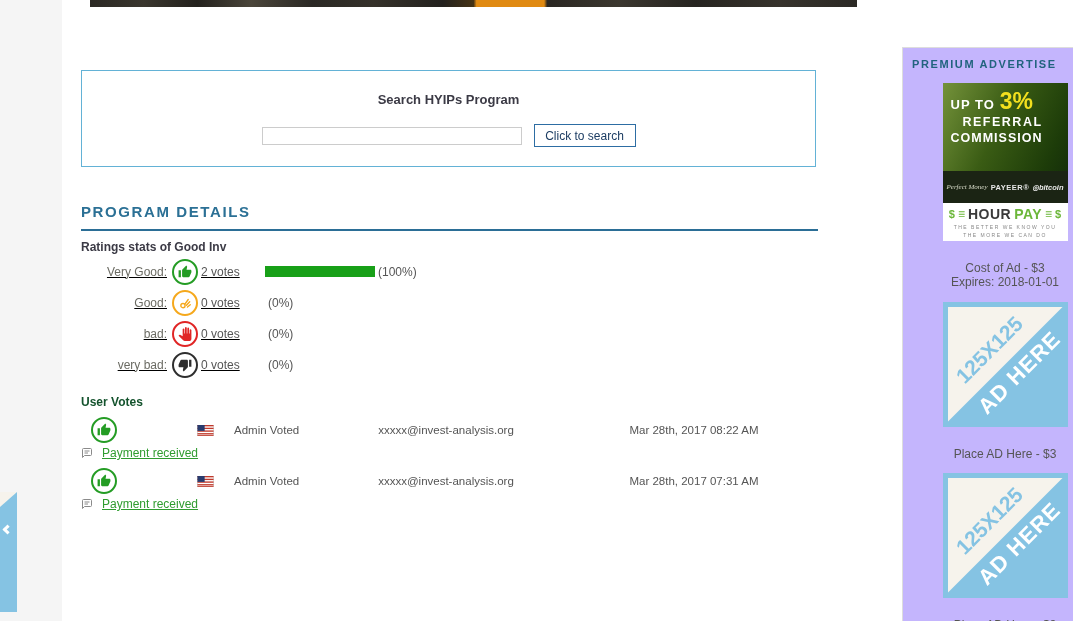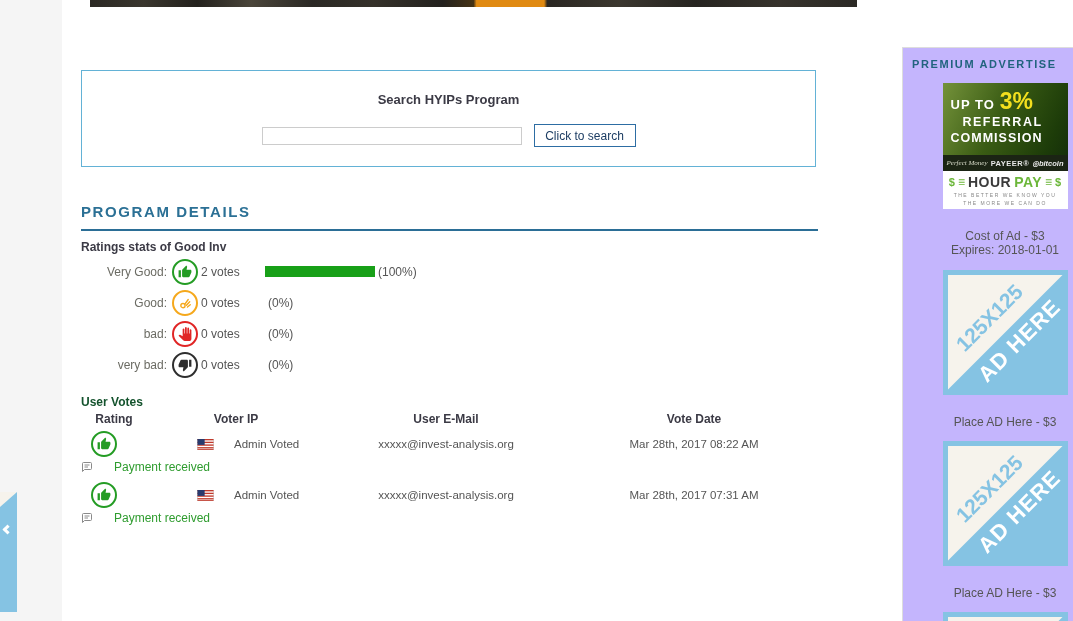--- a/index.html
+++ b/index.html
@@ -20,54 +20,54 @@
   #details-heading { top:203px; }
 
   .search-panel { position:absolute; left:81px; top:70px; width:735px; height:97px; border:1px solid #63b2d6; background:#fff; }
   .search-title { text-align:center; margin-top:21px; font-weight:700; font-size:13px; color:#3b3a45; }
   .search-row { display:flex; justify-content:center; align-items:center; gap:12px; margin-top:17px; }
   .search-input { width:260px; height:18px; border:1px solid #ccc; font-size:11px; padding:0 4px; }
   .search-btn { width:102px; height:23px; background:#fff; border:1px solid #2d6da3; color:#1d3d63; font-size:12px; cursor:pointer; }
 
   .ratings-title { position:absolute; left:81px; top:240px; font-weight:700; font-size:12px; color:#3b3a45; }
   .rating-rows { position:absolute; left:81px; top:256px; width:737px; }
-  .rating-row { position:relative; height:31px; display:flex; align-items:center; }
+  .rating-row { position:relative; height:31px; display:flex; align-items:center;text-decoration:underline; }
   .rating-label { width:86px; text-align:right; font-size:12px; color:#6b6b63; }
   .vote-icon { width:26px; height:26px; border:2px solid currentColor; border-radius:50%;
     display:flex; align-items:center; justify-content:center; margin-left:5px; flex:none; }
   .vote-icon svg { width:14px; height:14px; display:block; }
   .rating-votes { font-size:12px; color:#555; margin-left:3px; }
   .rating-bar-zone { position:absolute; left:184px; top:0; height:31px; display:flex; align-items:center; }
   .rating-bar { height:11px; margin-right:3px; }
   .rating-pct { font-size:12px; color:#555; }
 
   .user-votes-title { position:absolute; left:81px; top:395px; font-weight:700; font-size:12px; color:#14532d; }
   .votes-table { position:absolute; left:81px; top:412px; width:740px; }
   .vt-grid { display:grid; grid-template-columns:66px 178px 242px 254px; align-items:center; }
   .vt-head div { text-align:center; font-weight:700; font-size:12px; color:#3b3a45; line-height:14px; }
   .vt-row { margin-top:5px; font-size:11.5px; color:#555; }
   .vt-cell-rating { padding-left:5px; }
   .vt-cell-voter { display:flex; align-items:center; gap:20px; padding-left:50px; }
   .vt-cell-center { text-align:center; }
-  .vt-comment { display:flex; align-items:center; gap:21px; font-size:12px; color:#2f9c2f; margin-top:3px; }
+  .vt-comment { display:flex; align-items:center; gap:9px; font-size:12px; color:#2f9c2f; margin-top:3px;text-decoration:underline; }
   .vt-comment svg { width:12px; height:12px; }
   .flag { width:17px; height:11px; flex:none; display:block; }
 
   
   .sidebar { position:absolute; left:902px; top:47px; width:206px; height:574px; background:#c4b5fd;
     border:1px solid #ddd; border-bottom:none; text-align:center; overflow:hidden; }
   .sb-title { text-align:left; margin:10px 0 0 9px; font-size:11px; letter-spacing:1.6px; color:#21637e; font-weight:600; }
   .ad-banner { width:125px; margin:13px auto 0; cursor:pointer; text-align:left; }
-  .banner-top { height:72px; background:linear-gradient(115deg,#74923a,#3a5c14 45%,#1d3c09 85%,#16300a); padding:8px 0 0 8px; }
+  .banner-top { height:88px; background:linear-gradient(115deg,#74923a,#3a5c14 45%,#1d3c09 85%,#16300a); padding:8px 0 0 8px; }
   .bt-line1 { display:flex; align-items:baseline; gap:5px; }
   .bt-upto { color:#fff; font-size:13px; font-weight:700; letter-spacing:1px; }
   .bt-pct { color:#f3df1e; font-size:23px; font-weight:700; line-height:20px; }
   .bt-line2 { color:#fff; font-size:12.5px; font-weight:700; letter-spacing:1.5px; margin-top:3px;margin-left:12px; }
   .bt-line3 { color:#fff; font-size:12.5px; font-weight:700; letter-spacing:1px; margin-top:2px; }
-  .banner-logos { height:15px; background:#1b2414; display:flex; align-items:center; justify-content:space-between; padding:8px 4px; }
+  .banner-logos { height:15px; background:#1b2414; display:flex; align-items:center; justify-content:space-between; padding:16px 4px; }
   .lg-pm { font-family:"Liberation Serif",serif; font-style:italic; font-size:7px; color:#d8dbc9; }
   .lg-payeer { font-size:7.5px; font-weight:700; color:#e8e8e8; letter-spacing:.5px; }
   .lg-btc { font-size:7.5px; font-weight:700; font-style:italic; color:#e8e8e8; }
   .banner-bottom { height:38px; background:#fff; text-align:center; padding-top:3px; }
   .hp-row { display:flex; align-items:center; justify-content:center; gap:3px; }
   .hp-orn { color:#6cb73a; font-size:11px; font-weight:700; }
   .hp-bars { color:#6cb73a; font-size:12px; font-weight:700; }
   .hp-hour { color:#3a3a3a; font-size:14px; font-weight:700; letter-spacing:.5px; }
   .hp-pay { color:#6cb73a; font-size:14px; font-weight:700; letter-spacing:.5px; }
   .hp-tag { font-size:5px; color:#888; letter-spacing:1.5px; line-height:6px; margin-top:2px; }
@@ -165,26 +165,20 @@
       <div class="rating-bar-zone">
         <div class="rating-bar" style="background: rgb(24, 160, 24); width: 0px;"></div>
         <span class="rating-pct">(0%)</span>
       </div>
     </div>
   </div>
 
   <div class="user-votes-title">User Votes</div>
 
   <div class="votes-table">
-    <div class="vt-grid vt-head">
-      <div>Rating</div>
-      <div>Voter IP</div>
-      <div>User E-Mail</div>
-      <div>Vote Date</div>
-    </div>
 
     <div class="vt-grid vt-row">
       <div class="vt-cell-rating">
         <span class="vote-icon" style="color: rgb(36, 156, 36);">
           <svg viewBox="0 0 24 24" fill="currentColor">
               <path d="M1 21h4V9H1v12zM23 10c0-1.1-.9-2-2-2h-6.31l.95-4.57.03-.32c0-.41-.17-.79-.44-1.06L14.17 1 7.59 7.59C7.22 7.95 7 8.45 7 9v10c0 1.1.9 2 2 2h9c.83 0 1.54-.5 1.84-1.22l3.02-7.05c.09-.23.14-.47.14-.72v-2z"></path>
             </svg>
         </span>
       </div>
       <div class="vt-cell-voter">

